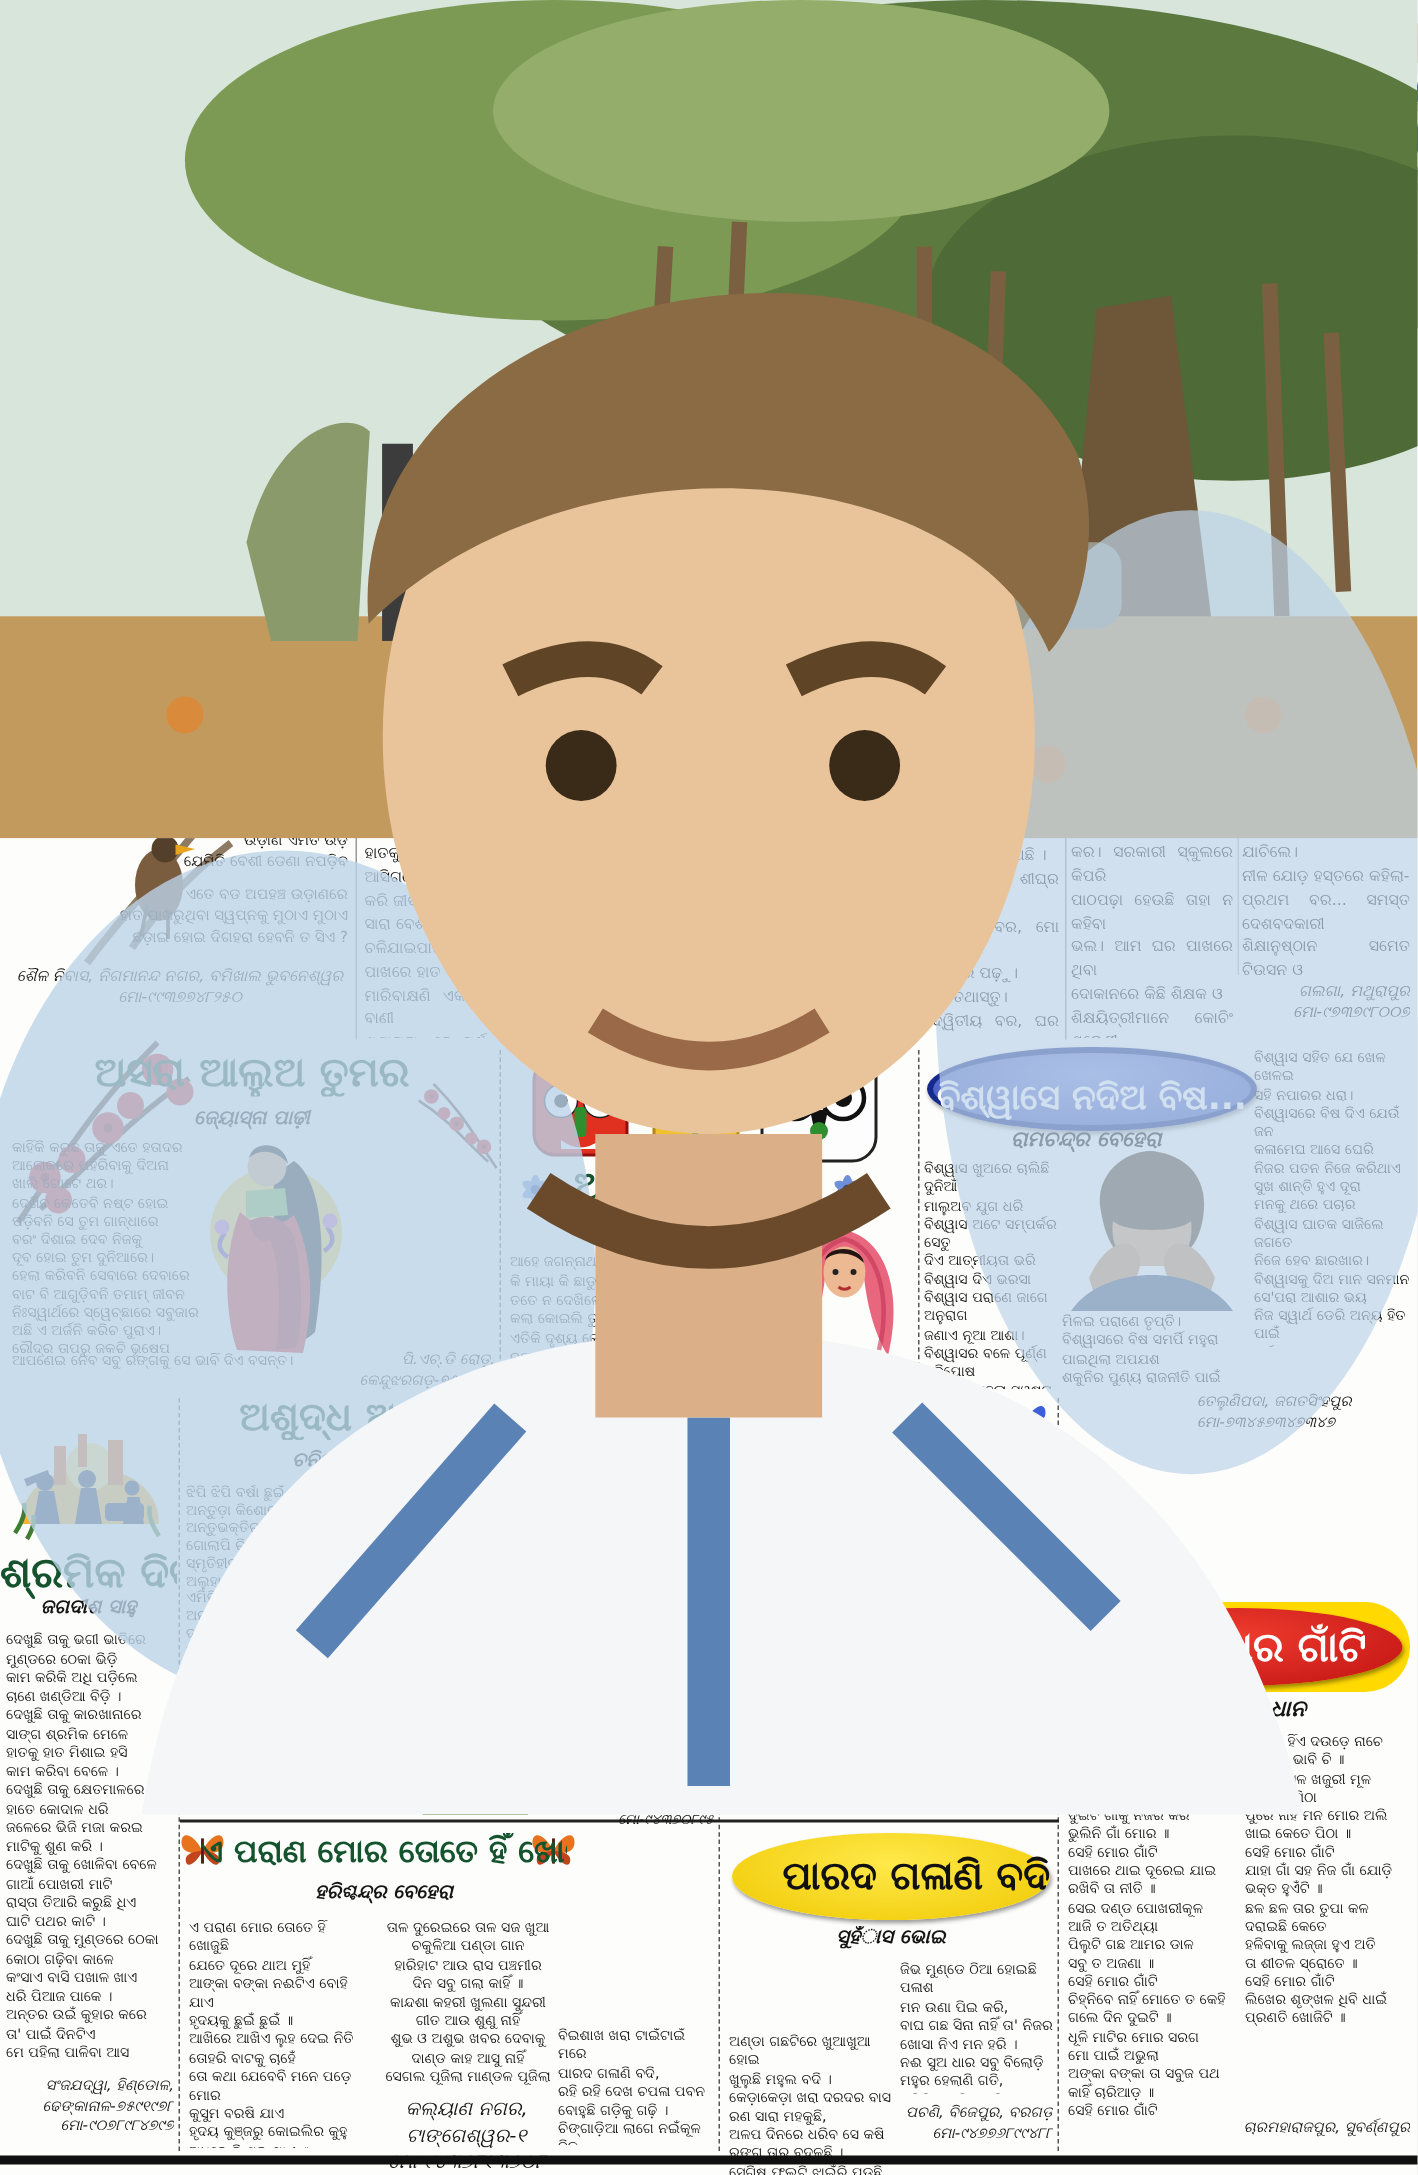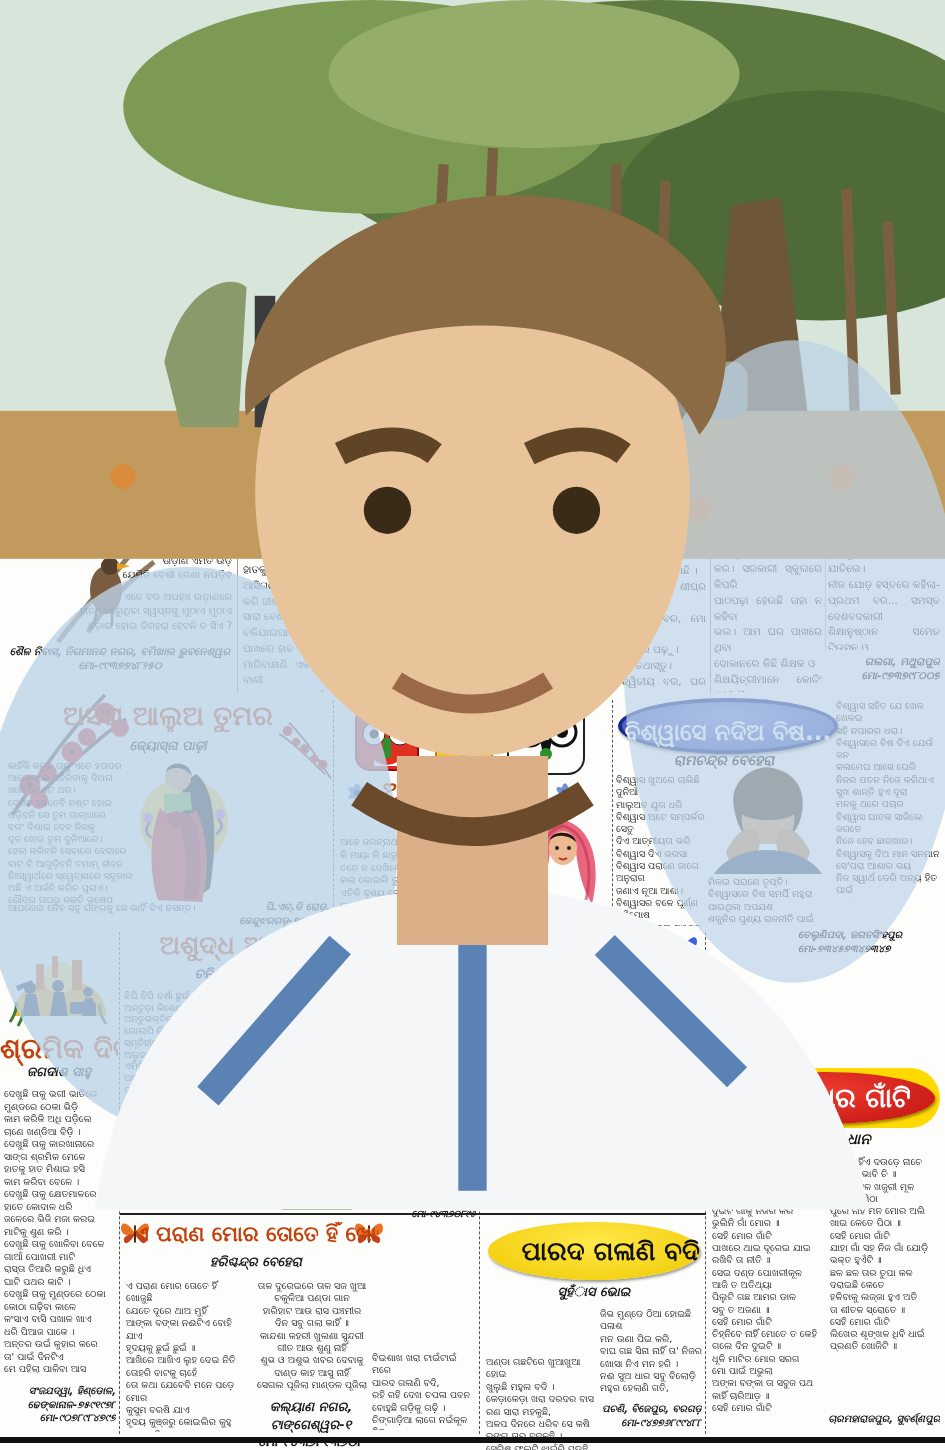--- a/index.html
+++ b/index.html
@@ -2,22 +2,22 @@
 <html><head>
 <meta charset="utf-8">
 <style>
   html,body{margin:0;padding:0;background:#e9e9e9;font-family:"DejaVu Sans",sans-serif;color:#151515;}
   #page{position:relative;width:945px;height:1450px;background:#fdfdfb;overflow:hidden;margin:0 auto;}
   .abs{position:absolute;}
   .clip{overflow:hidden;}
   .rgt{text-align:right;}
   .poem{font-size:10px;line-height:1.45;overflow:hidden;}
   .txt{font-size:10.5px;line-height:15.75px;overflow:hidden;text-align:justify;}
-  .signoff{font-weight:bold;font-style:italic;font-size:10.5px;line-height:1.35;overflow:hidden;}
-  .headline{font-weight:bold;color:#c2410c;overflow:hidden;white-space:nowrap;}
+  .signoff{font-weight:normal;font-style:italic;font-size:10.5px;line-height:1.35;overflow:hidden;}
+  .headline{font-weight:bold;color:#14532d;overflow:hidden;white-space:nowrap;}
   .byline{font-weight:bold;font-style:italic;font-size:13px;overflow:hidden;white-space:nowrap;}
   .vrule{border-left:1px solid #9a9a9a;width:0;}
   .vdash{border-left:1px dashed #555;width:0;}
 
   
   #masthead{left:0;top:0;width:945px;height:122px;background:linear-gradient(180deg,#ececec,#b9b9b9 60%,#cfcfcf);overflow:hidden;}
   #mast-title{left:92px;top:20px;font-size:58px;letter-spacing:1px;color:#0c0c0c;text-shadow:2px 2px 0 #ffffffaa;}
   #ribbon{left:788px;top:5px;width:152px;height:30px;background:linear-gradient(180deg,#e23b3b,#b31414);color:#fff;font-weight:bold;font-size:15px;letter-spacing:4px;text-align:center;line-height:30px;box-shadow:0 2px 3px #00000055;}
   #ribbon:before,#ribbon:after{content:"";position:absolute;top:12px;width:26px;height:26px;background:#a11212;z-index:-1;}
   #ribbon:before{left:-14px;transform:skewY(18deg);}

